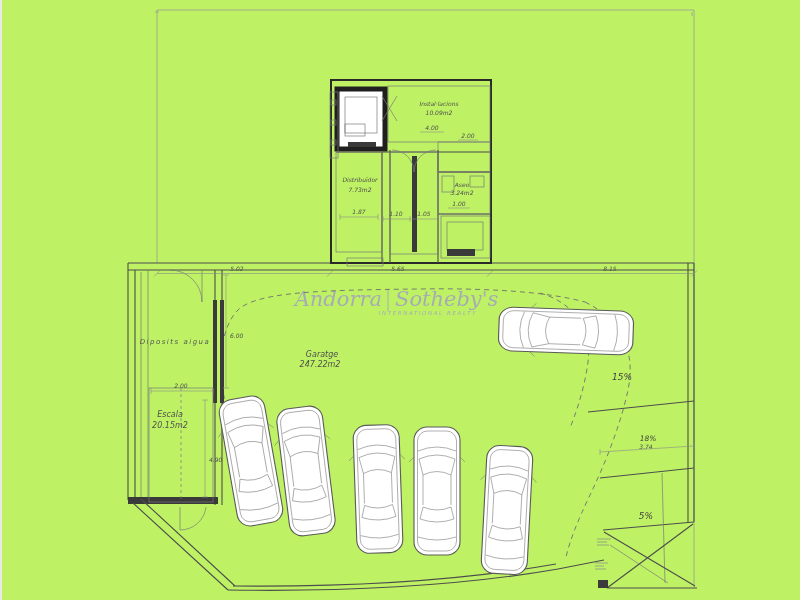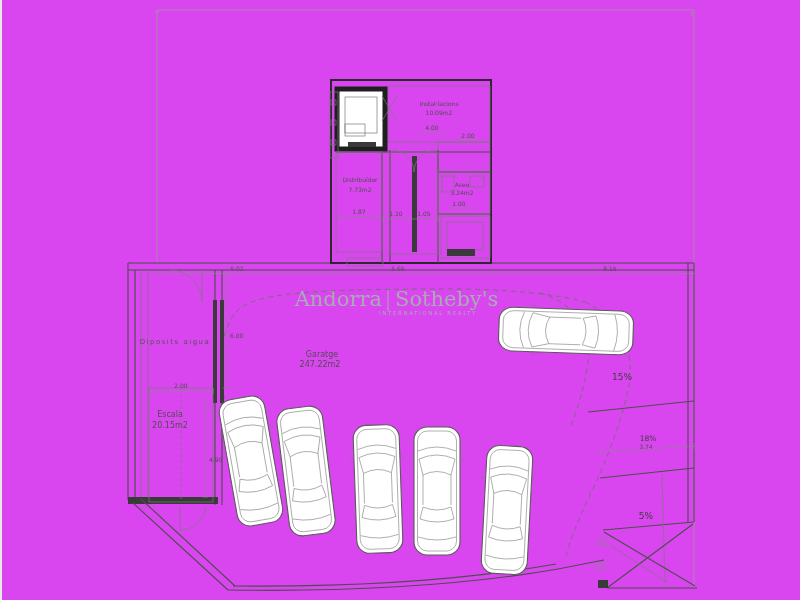--- a/index.html
+++ b/index.html
@@ -1,17 +1,17 @@
 <!DOCTYPE html>
 <html><head>
 <meta charset="utf-8">
 <style>
   html,body{margin:0;padding:0;background:#ffffff;}
-  .canvas{position:relative;width:800px;height:600px;background:#d946ef;overflow:hidden;
-          font-family:"DejaVu Sans",sans-serif;}
+  .canvas{position:relative;width:800px;height:600px;background:#bef264;overflow:hidden;
+          font-family:"DejaVu Sans",sans-serif;font-style:italic;}
   svg{position:absolute;left:0;top:0;}
   
   .bound{stroke:#9a9a98;stroke-width:0.8;fill:none;}
   .w1{stroke:#4d4d4d;stroke-width:1.1;fill:none;}
   .w2{stroke:#2a2a2a;stroke-width:2;fill:none;}
   .thin{stroke:#7a7a7a;stroke-width:0.7;fill:none;}
   .dash{stroke:#6f6f6f;stroke-width:0.9;fill:none;stroke-dasharray:5 4;}
   .diml{stroke:#8a8a8a;stroke-width:0.6;fill:none;}
   .dark{fill:#3a3a3a;stroke:none;}
   .scan{fill:#e9e9e5;stroke:none;}

